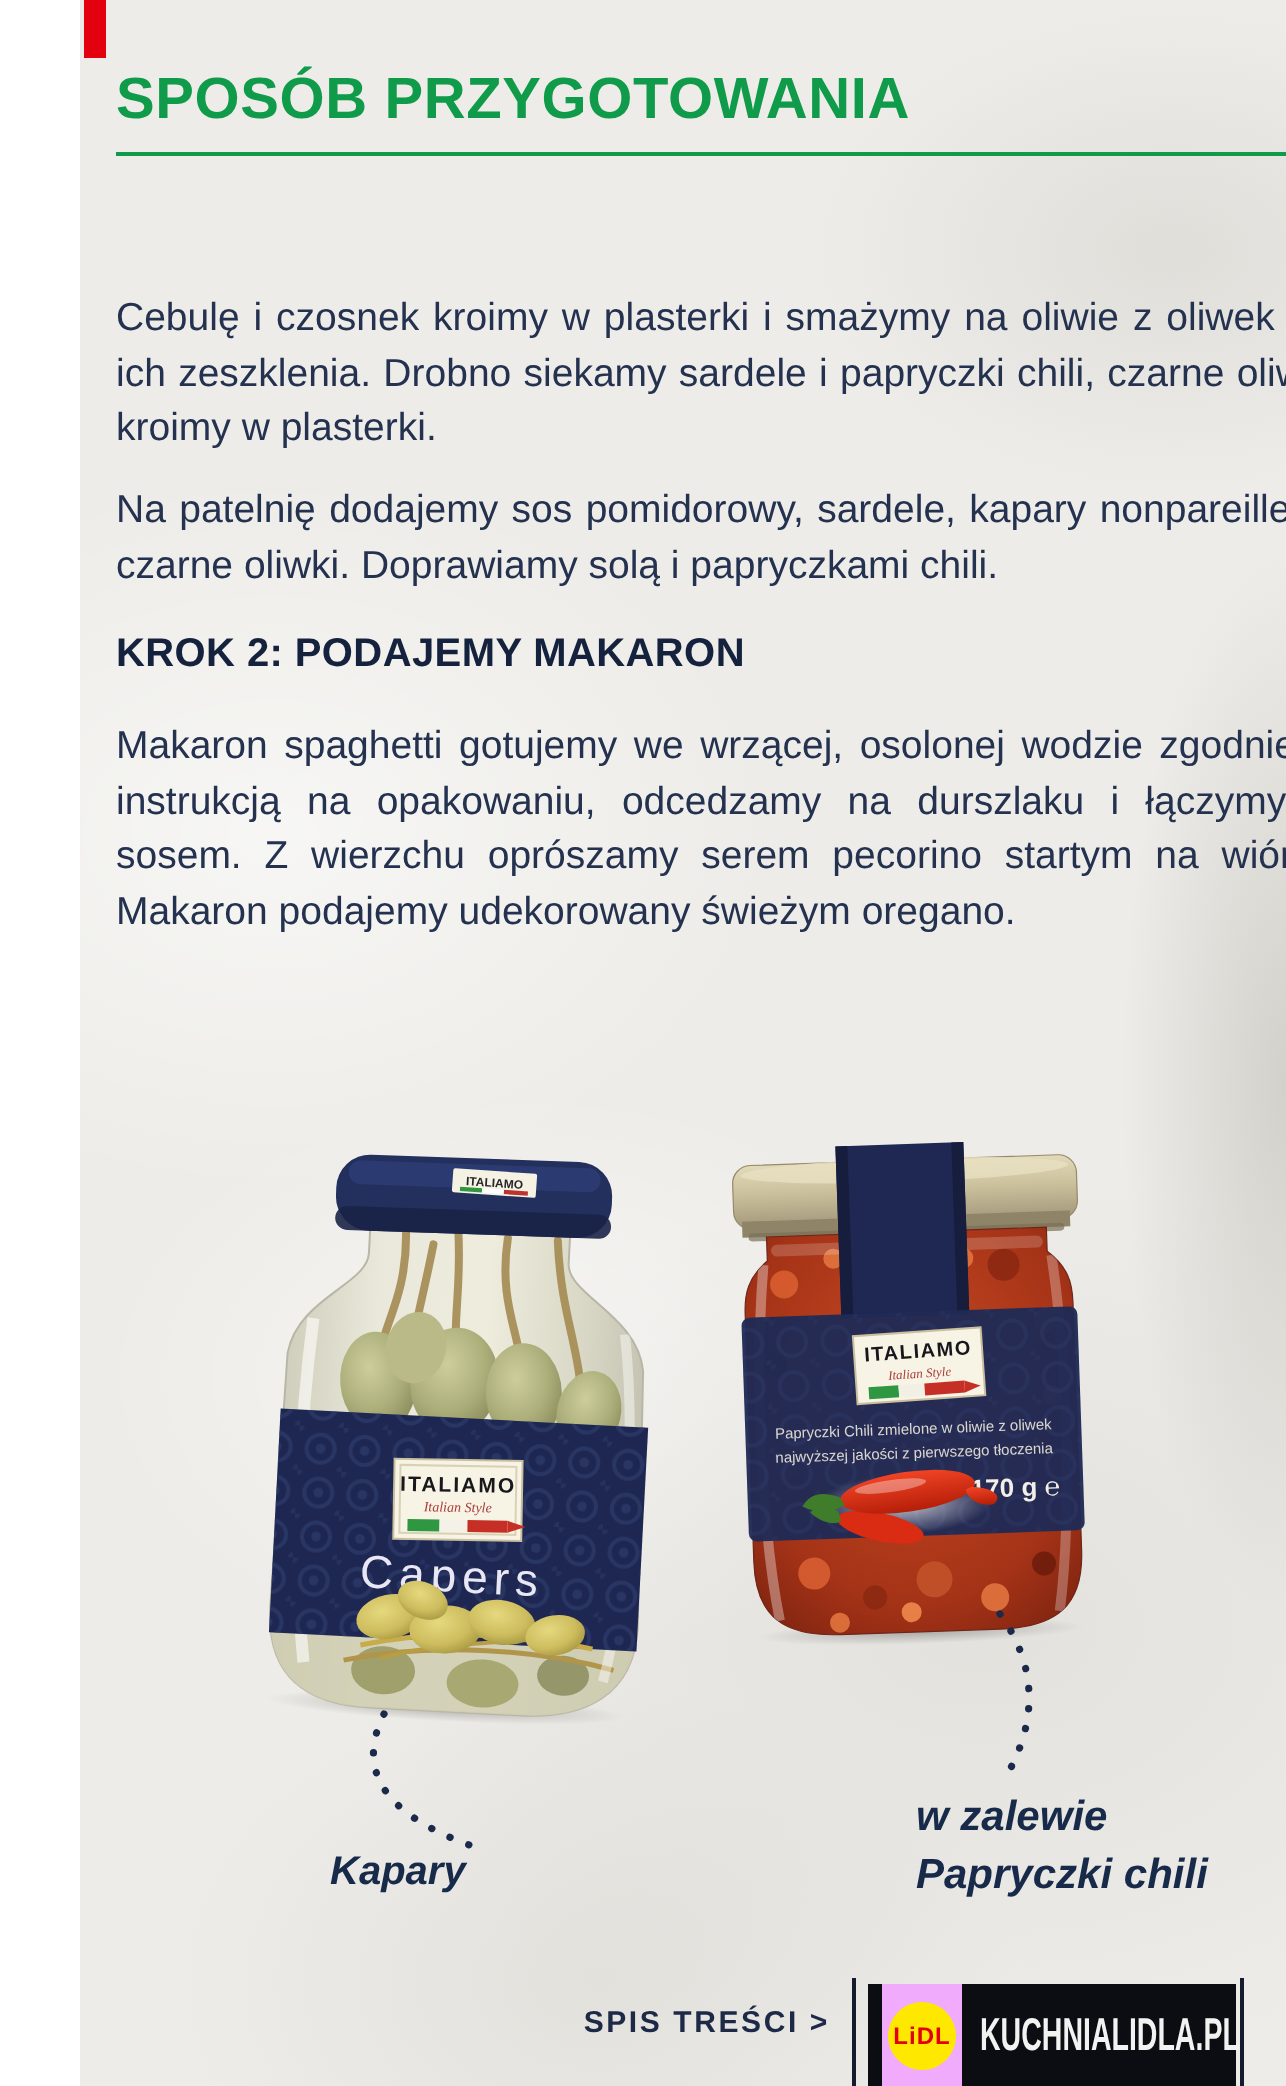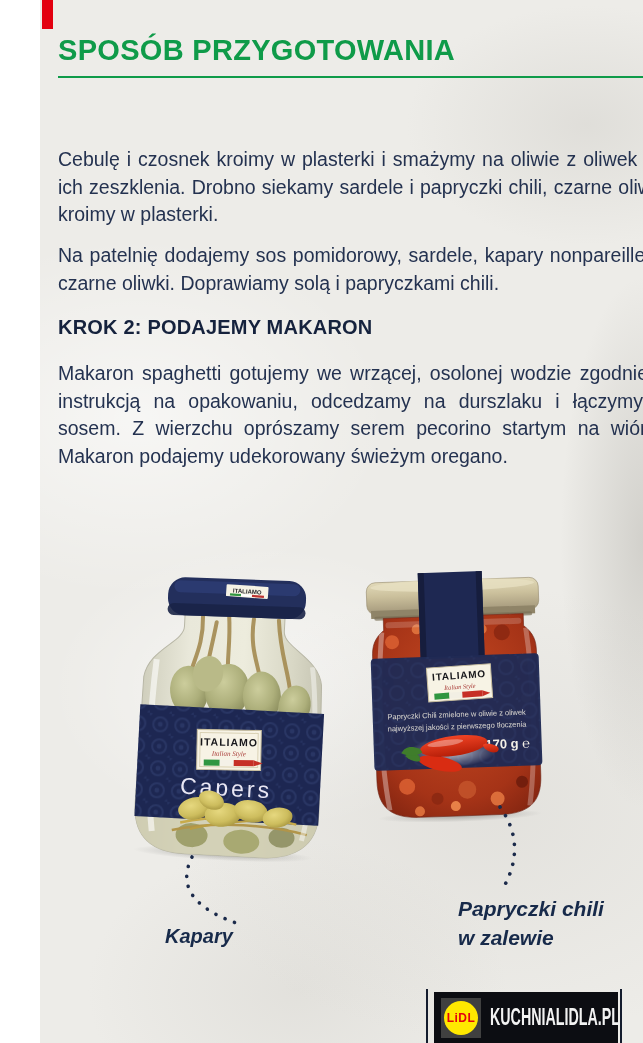--- a/index.html
+++ b/index.html
@@ -32,21 +32,21 @@
   .callout-capers{left:125px;top:925px;font-size:20px;}
   .callout-chili{left:418px;top:894px;font-size:21px;line-height:29px;}
   .arrow{position:absolute;}
   .arrow1{left:138px;top:853px;}
   .arrow2{left:448px;top:802px;}
   .toc{position:absolute;left:200px;top:1003px;width:175px;text-align:right;font-size:15px;font-weight:700;letter-spacing:1.3px;color:#1c2947;cursor:pointer;}
   .vsep{position:absolute;top:989px;width:2px;height:54px;background:#141c2e;}
   .sep1{left:386px;}
   .sep2{left:580px;}
   .brandbar{position:absolute;left:394px;top:992px;width:184px;height:51px;background:#0c0d12;display:flex;align-items:center;gap:9px;padding-left:7px;box-sizing:border-box;}
-  .lidl-logo{width:40px;height:40px;background:#404040;display:flex;align-items:center;justify-content:center;flex:0 0 auto;}
+  .lidl-logo{width:40px;height:52px;background:#f0abfc;display:flex;align-items:center;justify-content:center;flex:0 0 auto;}
   .lidl-circle{width:34px;height:34px;border-radius:50%;background:#ffe800;display:flex;align-items:center;justify-content:center;}
   .lidl-word{font-size:12px;font-weight:700;color:#e3000f;letter-spacing:.5px;}
   .site{font-size:23px;font-weight:700;color:#f2f2f2;transform:scaleX(.62);transform-origin:left center;white-space:nowrap;}
   .pagenum{position:absolute;left:585px;top:995px;width:58px;text-align:right;font-size:35px;font-weight:700;color:#29334a;}
   svg text{font-family:"Liberation Sans",sans-serif;}
   .script-txt{font-family:"Liberation Serif",serif;font-style:italic;}
 </style>
 </head>
 <body>
 
@@ -253,24 +253,25 @@
 
   <svg class="arrow arrow1" width="85" height="80" viewBox="0 0 85 80">
     <path d="M14,4 C2,28 8,52 58,70" fill="none" stroke="#1b2a4a" stroke-width="3.6" stroke-linecap="round" stroke-dasharray="0.1 10"></path>
   </svg>
   <svg class="arrow arrow2" width="42" height="95" viewBox="0 0 42 95">
     <path d="M12,5 C30,30 32,58 14,88" fill="none" stroke="#1b2a4a" stroke-width="3.6" stroke-linecap="round" stroke-dasharray="0.1 10"></path>
   </svg>
 
   <div class="callout callout-capers">Kapary</div>
   <div class="callout callout-chili">
+    <div>w zalewie</div>
     <div>Papryczki chili</div>
-    <div>w zalewie</div>
   </div>
 
+  <div class="toc">SPIS TREŚCI &gt;</div>
   <div class="vsep sep1"></div>
   <div class="brandbar">
     <div class="lidl-logo">
       <div class="lidl-circle">
         <span class="lidl-word">LiDL</span>
       </div>
     </div>
     <div class="site">KUCHNIALIDLA.PL</div>
   </div>
   <div class="vsep sep2"></div>

